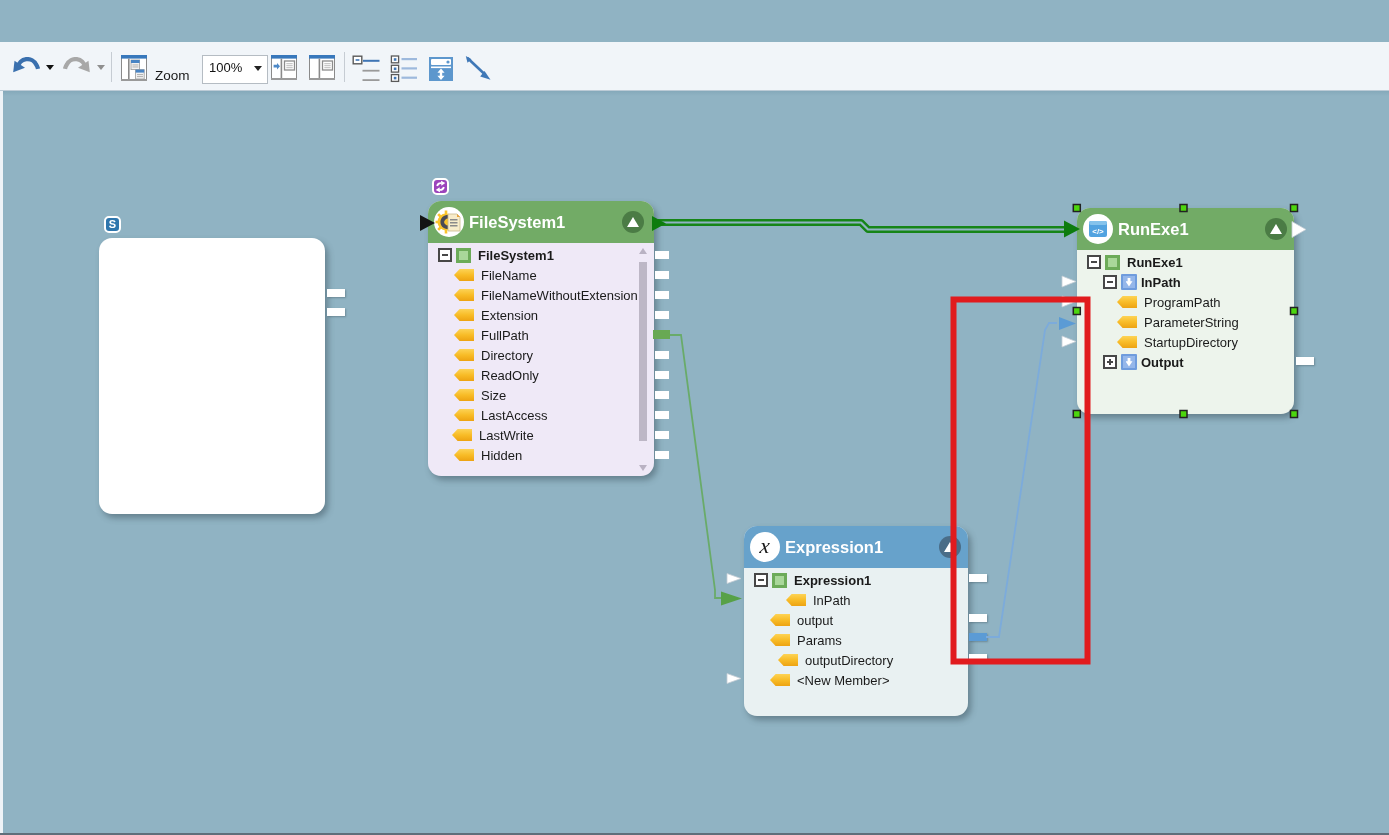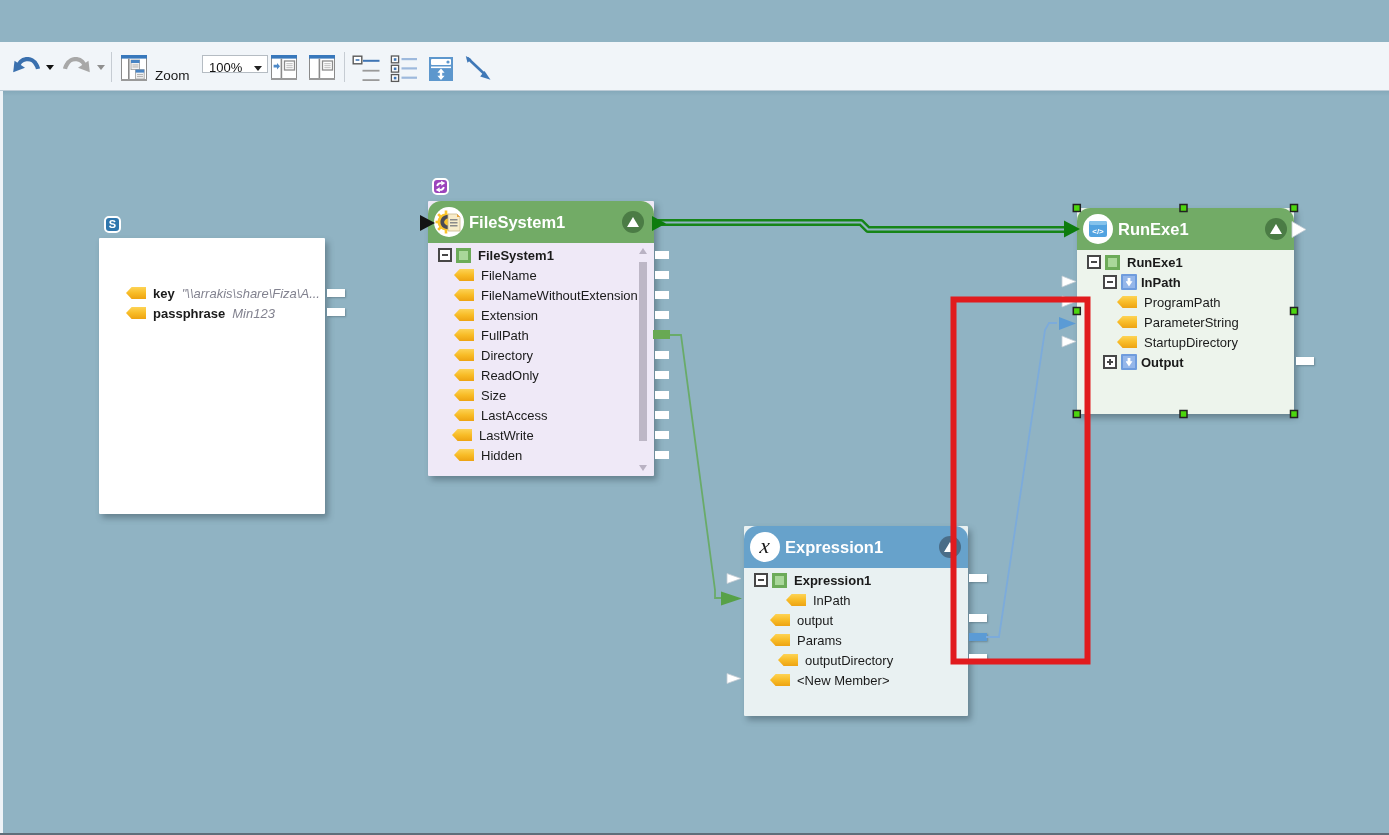--- a/index.html
+++ b/index.html
@@ -4,28 +4,28 @@
 <style>
 * { margin:0; padding:0; box-sizing:border-box; }
 html,body { width:1389px; height:835px; overflow:hidden; font-family:"Liberation Sans", sans-serif; }
 #app { position:relative; width:1389px; height:835px; background:#90b3c3; }
 
 #tabbar { position:absolute; left:0; top:0; width:1389px; height:42px; background:#e3eaf2; }
 #tab { position:absolute; left:2px; top:2px; width:133px; height:40px; background:#4b7db1; color:#fff; font-size:14px; line-height:40px; padding-left:16px; }
 #toolbar { position:absolute; left:0; top:42px; width:1389px; height:49px; background:#f1f5f9; border-bottom:1px solid #bccbd6; }
 .tbtxt { position:absolute; font-size:13.5px; color:#1a1a1a; }
 .sep { position:absolute; width:1px; background:#c6ccd3; top:10px; height:30px; }
-#combo { position:absolute; left:202px; top:13px; width:66px; height:18px; background:#fff; border:1px solid #b5bcc3; font-size:13px; color:#111; line-height:23px; padding-left:6px; }
+#combo { position:absolute; left:202px; top:13px; width:66px; height:29px; background:#fff; border:1px solid #b5bcc3; font-size:13px; color:#111; line-height:23px; padding-left:6px; }
 #combo .car { position:absolute; right:5px; top:10px; width:0; height:0; border-left:4.5px solid transparent; border-right:4.5px solid transparent; border-top:5px solid #222; }
 
 #canvas { position:absolute; left:0; top:91px; width:1389px; height:744px; background:linear-gradient(180deg,#85a9ba 0px,#90b3c3 5px,#90b3c3 100%); }
 #leftstrip { position:absolute; left:0; top:91px; width:3px; height:744px; background:#eef3f7; }
 #botline { position:absolute; left:0; top:833px; width:1389px; height:2px; background:#5f6e7a; }
 
-.node { position:absolute; border-radius:1px; box-shadow:3px 4px 6px rgba(44,62,72,0.42); }
+.node { position:absolute; border-radius:13px; box-shadow:3px 4px 6px rgba(44,62,72,0.42); }
 .hdr { position:absolute; left:0; top:0; right:0; height:42px; border-radius:13px 13px 0 0; }
 .nbody { position:absolute; left:0; top:42px; right:0; bottom:0; border-radius:0 0 13px 13px; }
 .circ { position:absolute; left:6px; top:6px; width:30px; height:30px; border-radius:50%; background:#fff; }
 .ttl { position:absolute; left:41px; top:0; height:42px; line-height:42px; color:#fff; font-size:16.5px; font-weight:bold; white-space:nowrap; }
 .col { position:absolute; right:10px; top:10px; width:22px; height:22px; border-radius:50%; }
 .col:after { content:""; position:absolute; left:4.5px; top:5.5px; width:0; height:0; border-left:6.5px solid transparent; border-right:6.5px solid transparent; border-bottom:10px solid #fff; }
 .row { display:flex; align-items:center; height:20px; font-size:13px; color:#1a1a1a; white-space:nowrap; }
 .row b { font-weight:bold; }
 .tag { width:20px; height:12px; flex:none; margin-right:7px;
   background:linear-gradient(180deg,#fdd355 0%,#f8bc27 50%,#eda312 100%);
@@ -137,32 +137,20 @@
     <svg style="position:absolute;left:463px;top:13px" width="30" height="28" viewBox="0 0 30 28">
       <path d="M4.5,3 L22.5,20" fill="none" stroke="#3f78b7" stroke-width="2.6"></path>
       <polygon points="21.5,16 27.5,24.8 17.2,21.5" fill="#3f78b7"></polygon>
       <polygon points="2.8,1 8.5,4.2 4.5,7.8" fill="#3f78b7"></polygon>
     </svg>
   </div>
   <div id="canvas"></div>
   <div id="leftstrip"></div>
 
   <div class="node" id="nvars" style="left:99px;top:238px;width:226px;height:276px;background:#fff">
-    <div class="nbody" style="padding-top:3px">
-      <div class="row" style="padding-left:27px">
-          <span class="tag"></span>
-          <b>key</b>
-          <span class="ital">"\\arrakis\share\Fiza\A...</span>
-        </div>
-      <div class="row" style="padding-left:27px">
-          <span class="tag"></span>
-          <b>passphrase</b>
-          <span class="ital">Min123</span>
-        </div>
-    </div>
     <div class="pbar" style="left:228px;top:51px"></div>
     <div class="pbar" style="left:228px;top:70px"></div>
   </div>
   <div class="badge" style="left:104px;top:216px;background:#2e76ad">S</div>
 
   <div class="node" id="nfs" style="left:428px;top:201px;width:226px;height:275px;background:#efe9f7">
     <div class="hdr" style="background:#72ab66">
       <div class="circ">
         <svg width="30" height="30" viewBox="0 0 30 30">
           <circle cx="12" cy="15" r="8.5" fill="#f9c42d"></circle>

